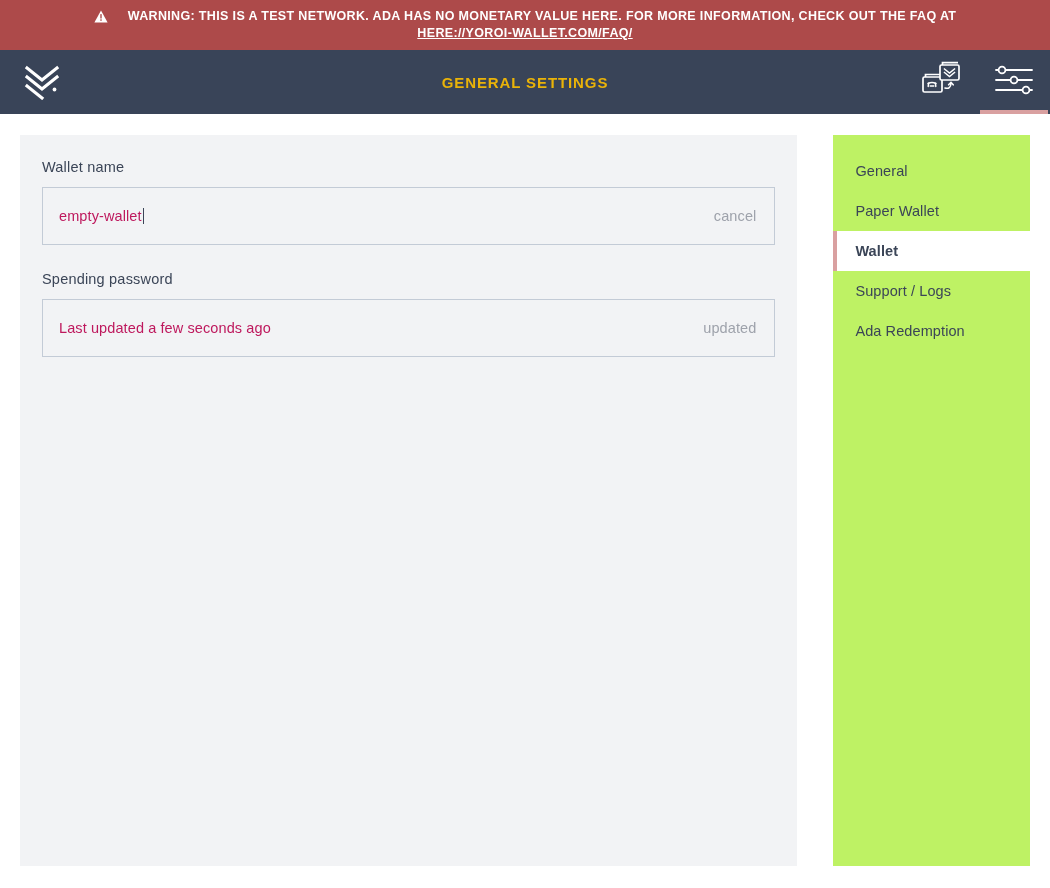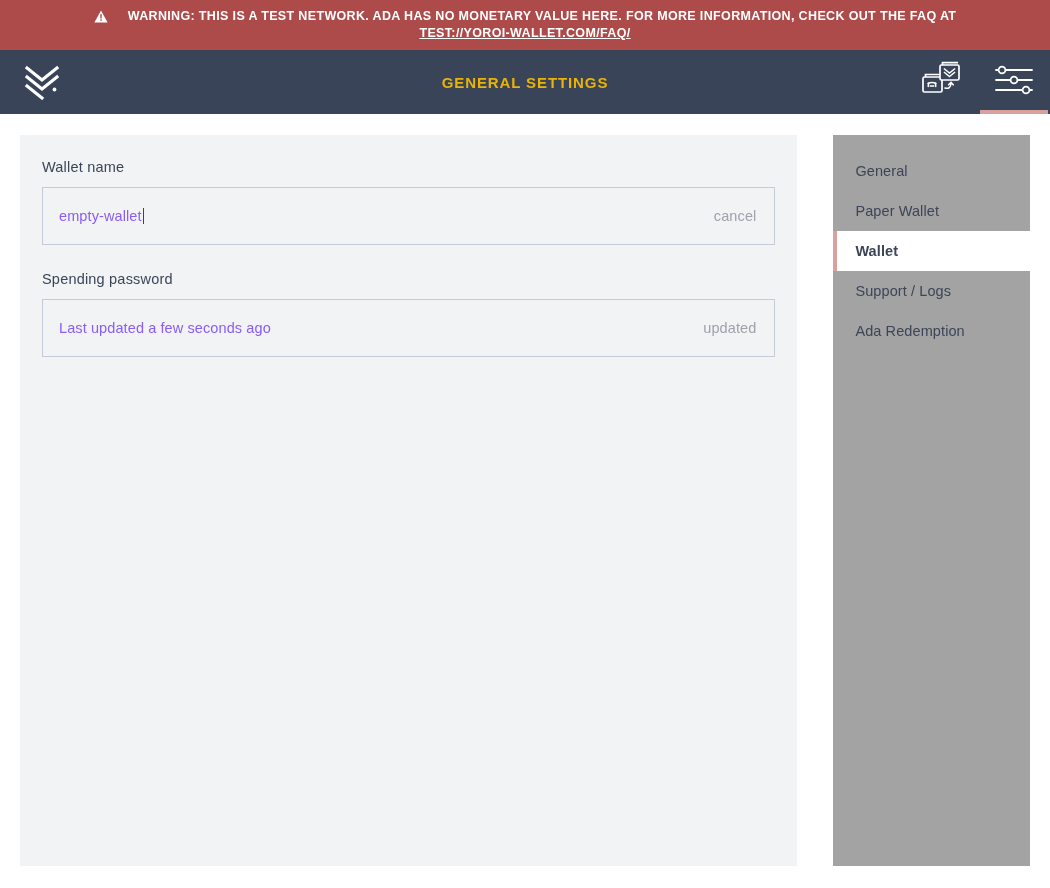--- a/index.html
+++ b/index.html
@@ -117,21 +117,21 @@
     gap: 36px;
   }
   .content-panel {
     width: 790px;
     background: #f2f3f5;
     padding: 24px 22px 0 22px;
     overflow: hidden;
   }
   .menu-panel {
     width: 200px;
-    background: #a3a3a3;
+    background: #bef264;
     padding-top: 16px;
     overflow: hidden;
   }
 
   
   .field-label {
     color: #3b4557;
     font-size: 14.5px;
     letter-spacing: 0.2px;
     margin-bottom: 12px;
@@ -139,21 +139,21 @@
   .field-box {
     position: relative;
     height: 58px;
     border: 1px solid #c3cbd6;
     background: #f2f3f5;
     display: flex;
     align-items: center;
     padding: 0 18px 0 16px;
   }
   .field-value {
-    color: #8b5cf6;
+    color: #be185d;
     font-size: 14.5px;
     letter-spacing: 0.1px;
     flex: 1;
     white-space: nowrap;
     overflow: hidden;
   }
   .caret {
     display: inline-block;
     width: 1px;
     height: 16px;
@@ -205,21 +205,21 @@
   <div class="warning-line1">
     <span class="warning-triangle">
       <svg width="14" height="13" viewBox="0 0 14 13">
         <path d="M7 0.5 L13.6 12.4 L0.4 12.4 Z" fill="#ffffff"></path>
         <rect x="6.3" y="4.1" width="1.4" height="4.4" fill="#ad4a4a"></rect>
         <rect x="6.3" y="9.3" width="1.4" height="1.5" fill="#ad4a4a"></rect>
       </svg>
     </span>
     <span>WARNING: THIS IS A TEST NETWORK. ADA HAS NO MONETARY VALUE HERE. FOR MORE INFORMATION, CHECK OUT THE FAQ AT</span>
   </div>
-  <a class="warning-line2" href="#">TEST://YOROI-WALLET.COM/FAQ/</a>
+  <a class="warning-line2" href="#">HERE://YOROI-WALLET.COM/FAQ/</a>
 </div>
 
 <div class="navbar">
 
   <div class="nav-logo">
     <svg width="42" height="36" viewBox="0 0 42 36">
       <g fill="none" stroke="#ffffff" stroke-width="3.1" stroke-linecap="square">
         <path d="M5 4 L20 16 L35 4"></path>
         <path d="M5 13 L20 25 L35 13"></path>
         <path d="M5 22 L20 34"></path>

